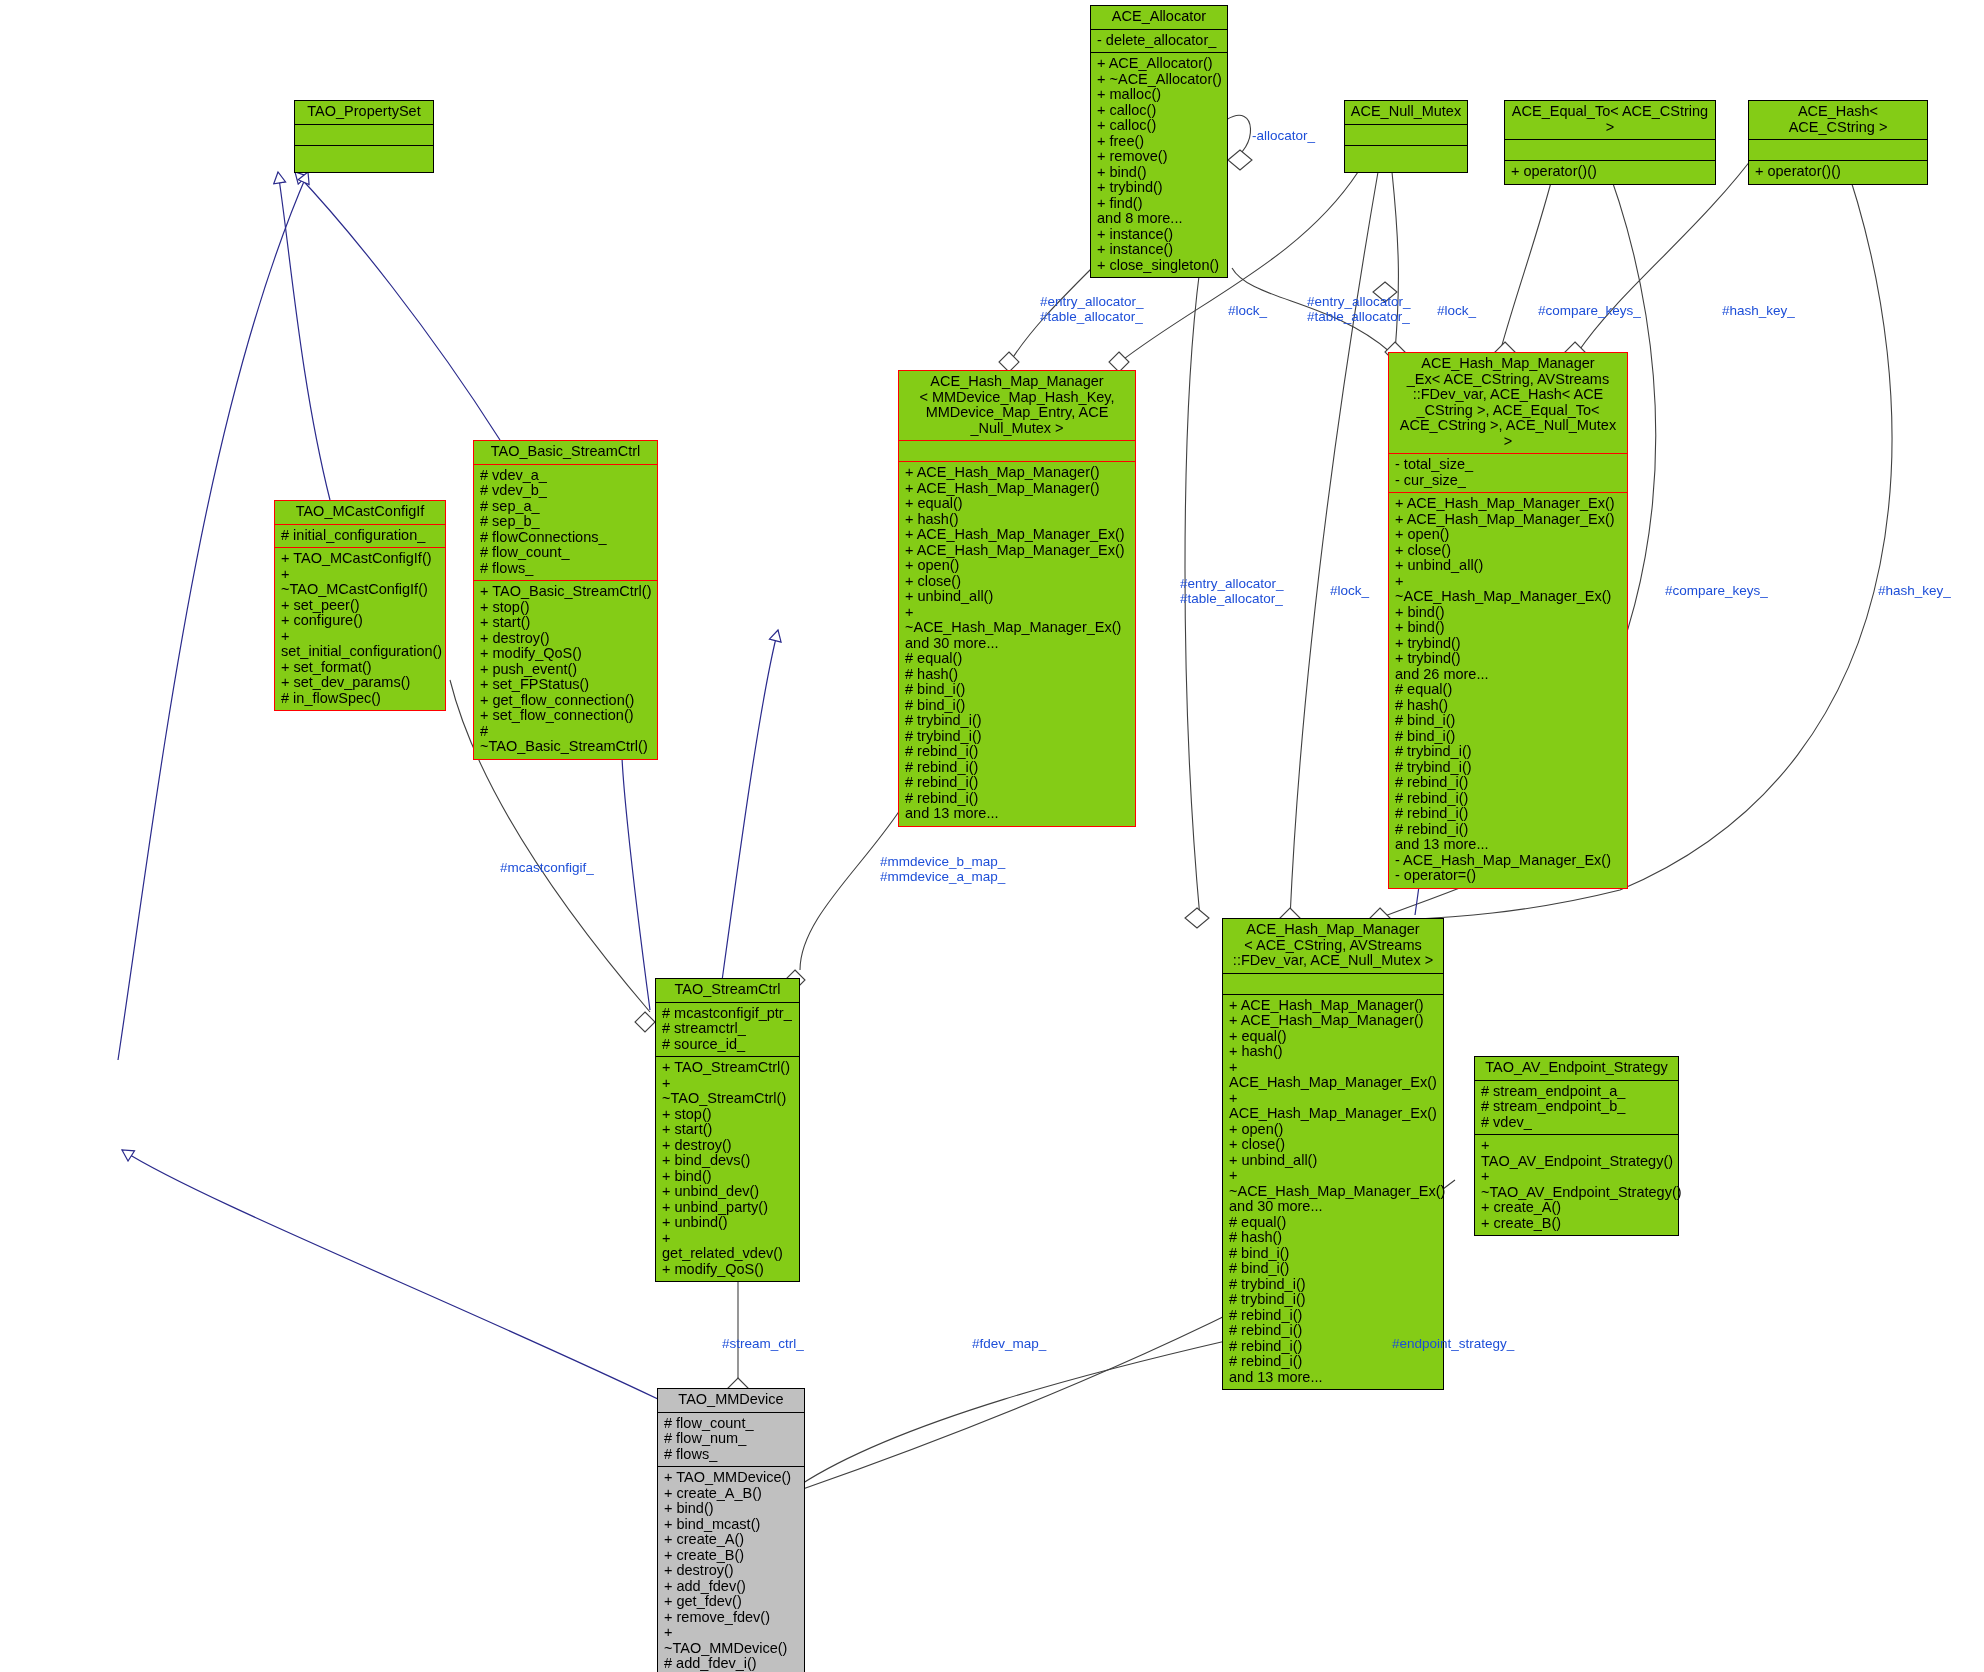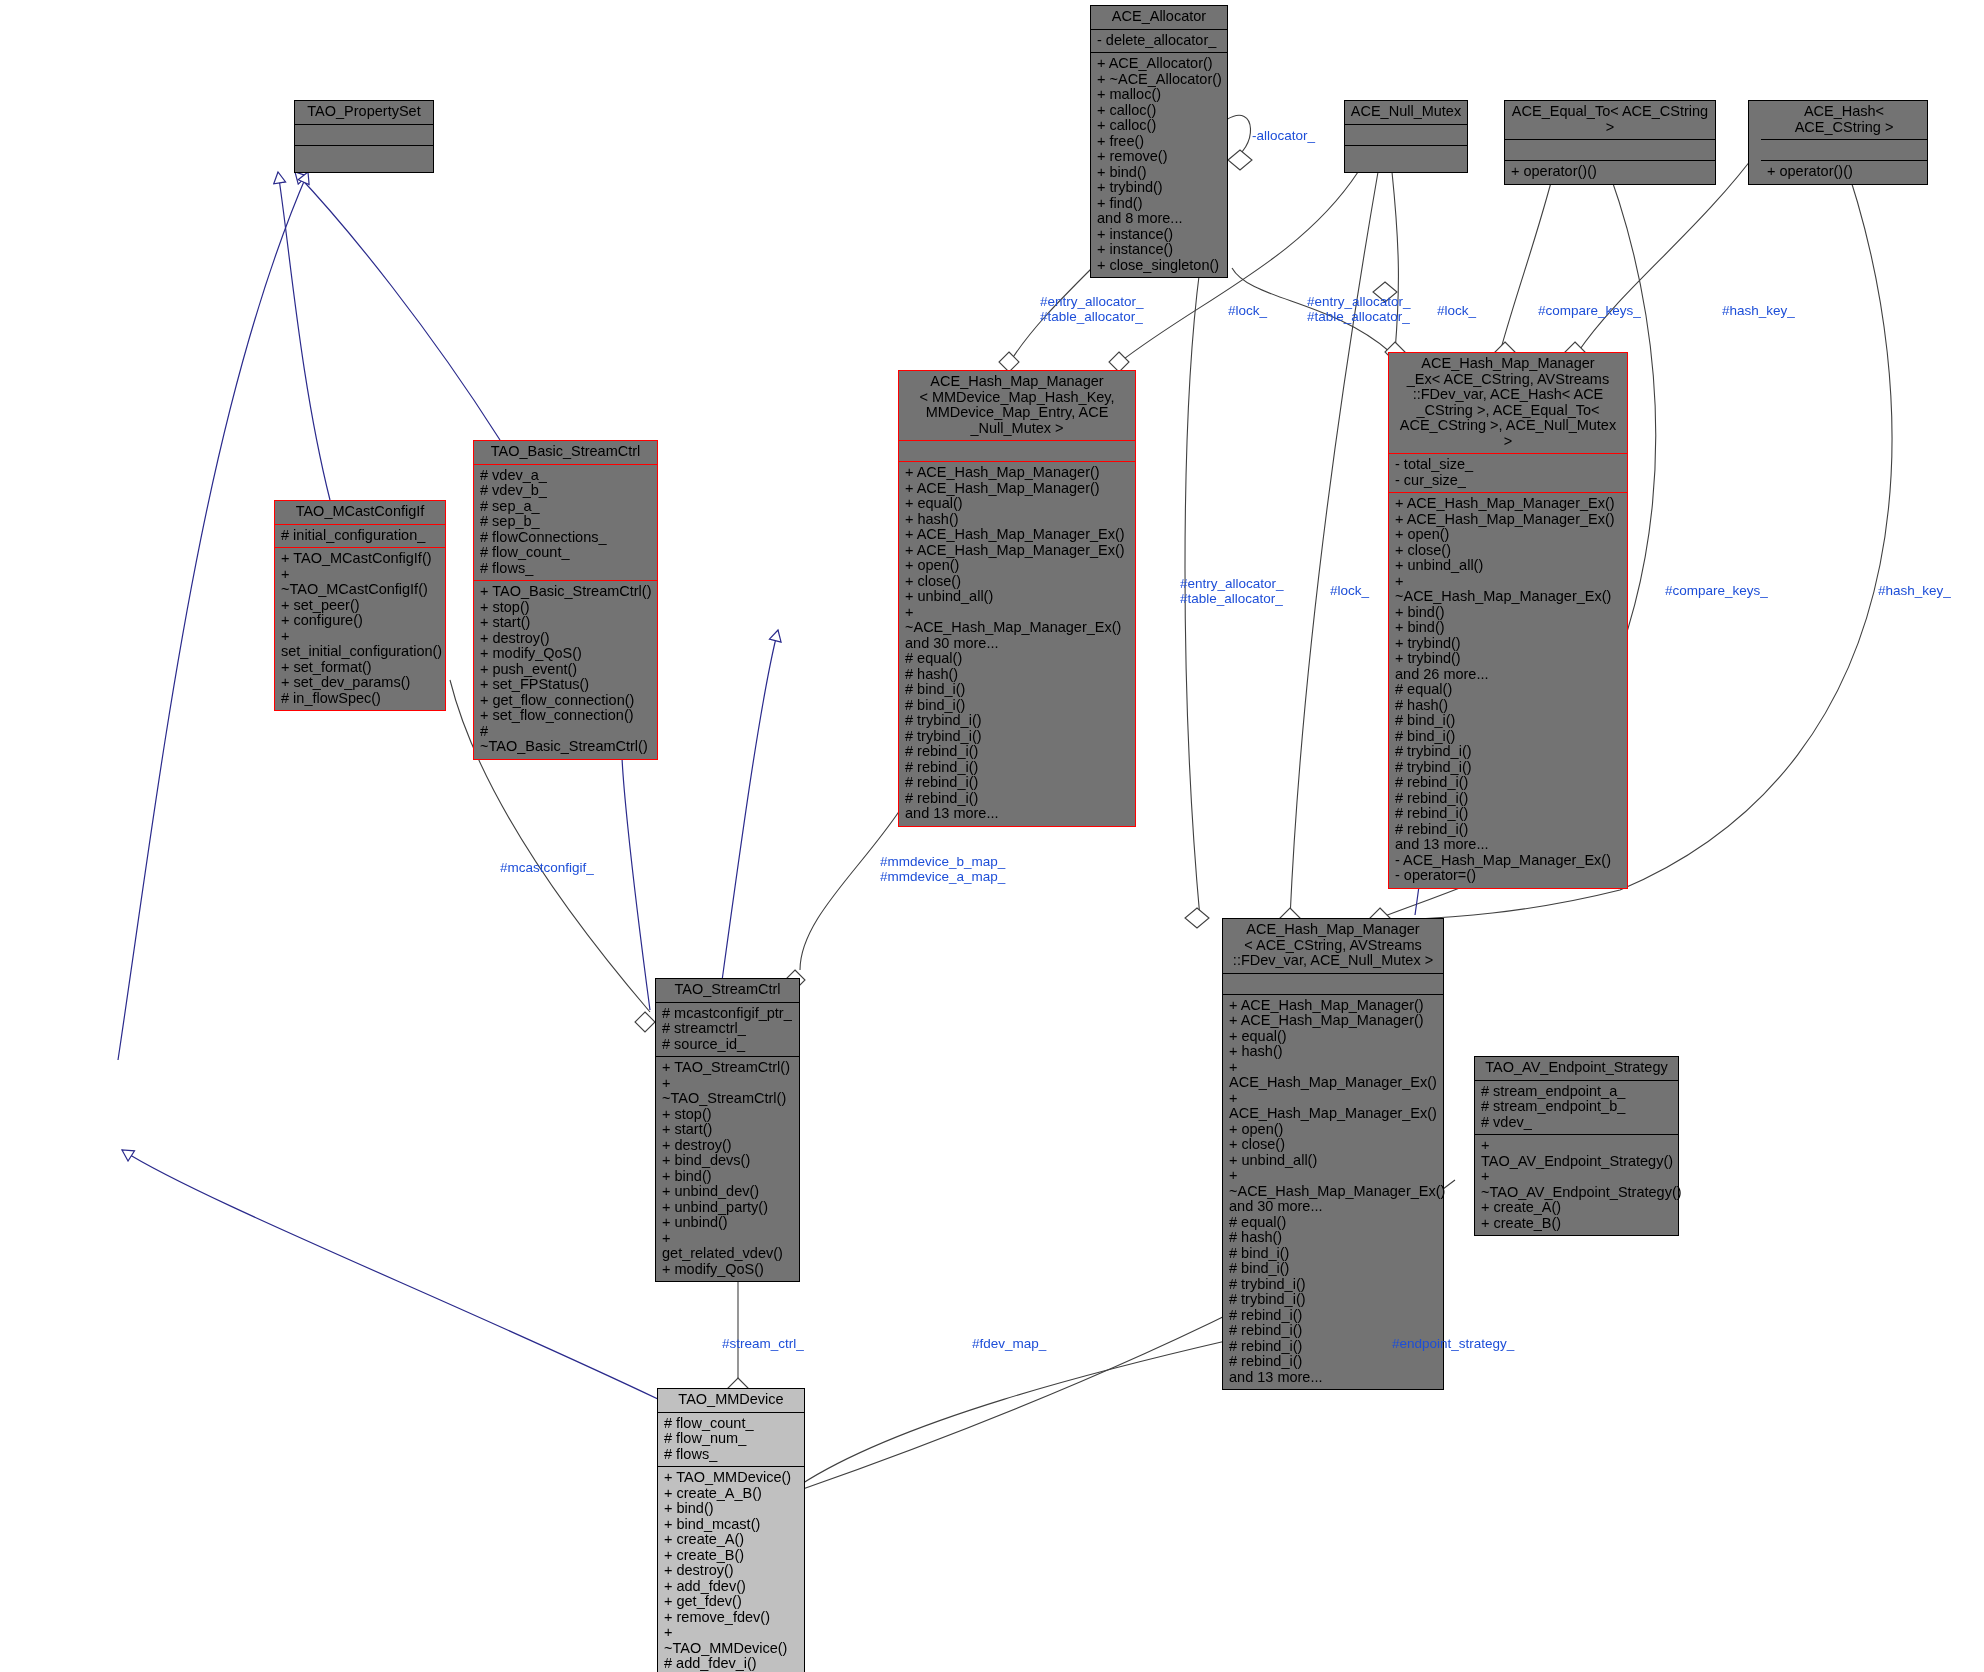--- a/index.html
+++ b/index.html
@@ -1,20 +1,20 @@
 <!DOCTYPE html>
 <html><head>
 <meta charset="utf-8">
 <style>
   html,body{margin:0;padding:0;background:#ffffff;}
   body{font-family:"Liberation Sans","DejaVu Sans",sans-serif;}
   #canvas{position:relative;width:1984px;height:1672px;background:#fff;overflow:hidden;}
   svg#edges{position:absolute;left:0;top:0;width:1984px;height:1672px;pointer-events:none;}
 
-  .uml{position:absolute;box-sizing:border-box;background:#737373;border:1px solid #000;
+  .uml{position:absolute;box-sizing:border-box;background:#84cc16;border:1px solid #000;
        font-size:14.5px;line-height:15.5px;color:#000;}
   .uml.red{border:1.5px solid #ff0000;}
   .uml.grey{background:#c0c0c0;}
   .uml .title{padding:3px 5px 4px 5px;text-align:center;white-space:pre-line;}
   .uml .sep{height:0;border-top:1px solid #000;}
   .uml.red .sep{border-top:1.5px solid #ff0000;}
   .uml .attrs,.uml .ops{padding:3px 5px 4px 6px;white-space:pre-line;}
   .uml .attrs.empty,.uml .ops.empty{min-height:20px;padding:0;}
   .uml .ops.emptyblock{min-height:26px;padding:0;}
 
@@ -133,21 +133,21 @@
   </div>
 
   <div class="uml" style="left:1504px;top:100px;width:212px;">
     <div class="title">ACE_Equal_To&lt; ACE_CString &gt;</div>
     <div class="sep"></div>
     <div class="attrs empty"></div>
     <div class="sep"></div>
     <div class="ops">+ operator()()</div>
   </div>
 
-  <div class="uml" style="left:1748px;top:100px;width:180px;padding-left:12px;">
+  <div class="uml" style="left:1748px;top:100px;width:180px;">
     <div class="title">ACE_Hash&lt; ACE_CString &gt;</div>
     <div class="sep"></div>
     <div class="attrs empty"></div>
     <div class="sep"></div>
     <div class="ops">+ operator()()</div>
   </div>
 
   <div class="uml" style="left:294px;top:100px;width:140px;">
     <div class="title">TAO_PropertySet</div>
     <div class="sep"></div>

